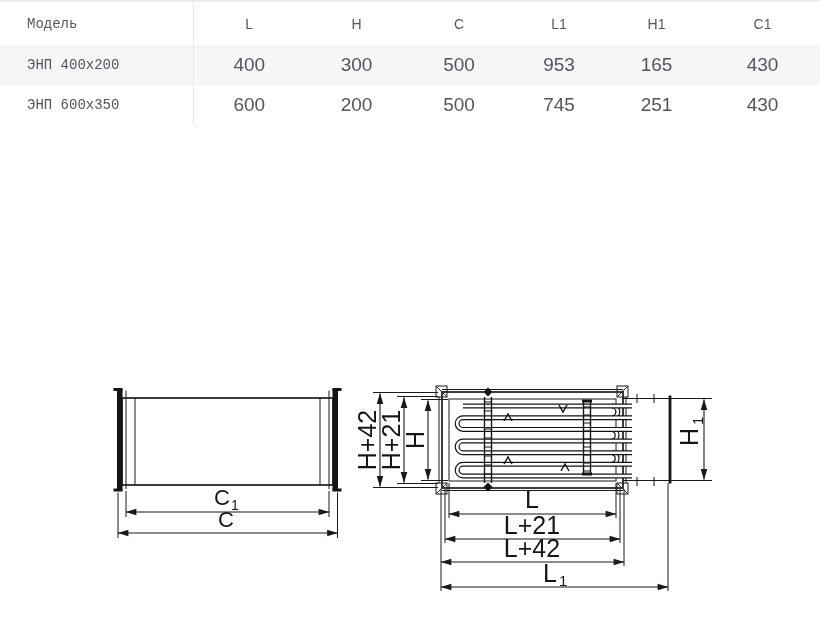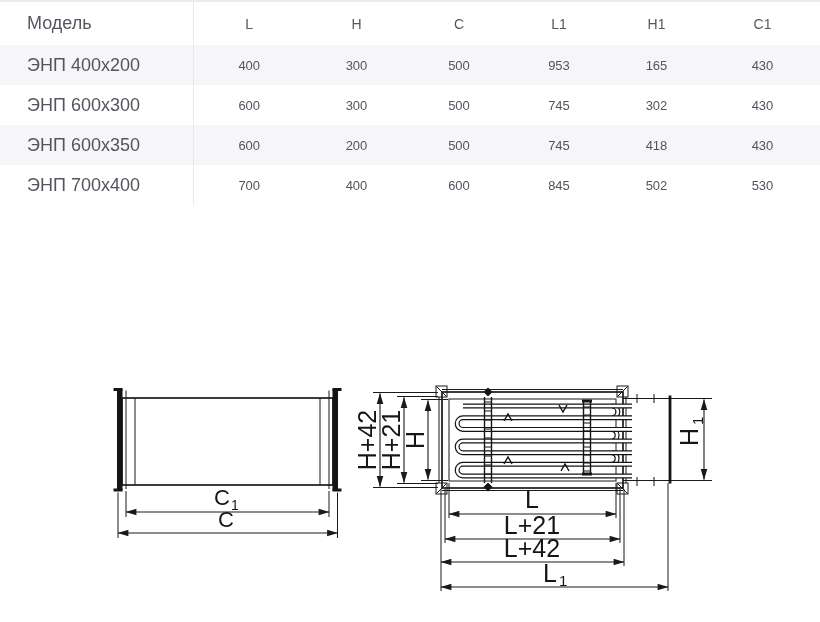--- a/index.html
+++ b/index.html
@@ -20,26 +20,27 @@
   }
   table.spec th, table.spec td {
     font-weight: 400;
     padding: 0;
     color: #53555c;
     text-align: center;
     vertical-align: middle;
     white-space: nowrap;
   }
   table.spec th { height: 44px; font-size: 14px; color: #55585f; }
-  table.spec td { height: 40px; font-size: 13px; }
+  table.spec td { height: 40px; font-size: 19px; }
   table.spec th:first-child, table.spec td:first-child {
     text-align: left;
     padding-left: 27px;
     border-right: 1px solid #e9e9ec;
-    font-size: 18px;
+    font-size: 14px;
+    font-family: Liberation Mono, monospace;
   }
   table.spec tbody tr:nth-child(odd) { background: #f6f6f8; }
   
   .drawings { position: absolute; left: 0; top: 366px; width: 820px; height: 256px; }
   svg text {
     font-family: "Liberation Sans", "DejaVu Sans", sans-serif;
     fill: #161616;
   }
   .dline   { stroke: #1a1a1a; stroke-width: 1.1; fill: none; }
   .bodyln  { stroke: #1a1a1a; stroke-width: 1.7; fill: none; }
@@ -80,45 +81,27 @@
       <tr>
         <td>ЭНП 400x200</td>
         <td>400</td>
         <td>300</td>
         <td>500</td>
         <td>953</td>
         <td>165</td>
         <td>430</td>
       </tr>
       <tr>
-        <td>ЭНП 600x300</td>
-        <td>600</td>
-        <td>300</td>
-        <td>500</td>
-        <td>745</td>
-        <td>302</td>
-        <td>430</td>
-      </tr>
-      <tr>
         <td>ЭНП 600x350</td>
         <td>600</td>
         <td>200</td>
         <td>500</td>
         <td>745</td>
-        <td>418</td>
+        <td>251</td>
         <td>430</td>
-      </tr>
-      <tr>
-        <td>ЭНП 700x400</td>
-        <td>700</td>
-        <td>400</td>
-        <td>600</td>
-        <td>845</td>
-        <td>502</td>
-        <td>530</td>
       </tr>
     </tbody>
   </table>
 
   <div class="drawings">
     <svg width="820" height="256" viewBox="0 366 820 256">
       <defs>
         <marker id="arr" viewBox="0 0 12 8" refX="11" refY="4" markerWidth="12" markerHeight="8" orient="auto-start-reverse" markerUnits="userSpaceOnUse">
           <path d="M0.6,0.7 L11.4,4 L0.6,7.3 Z" fill="#1a1a1a"></path>
         </marker>

